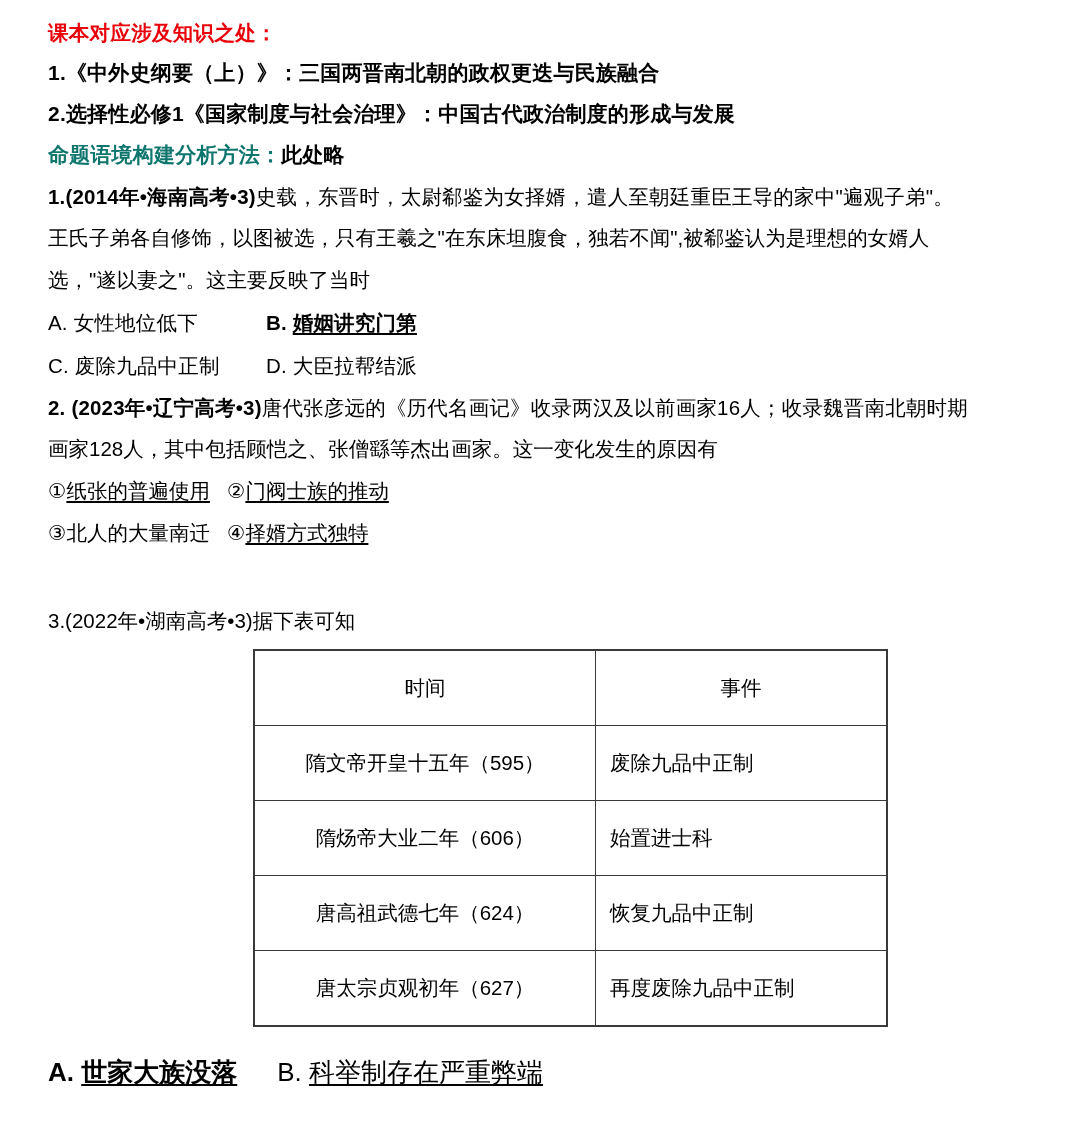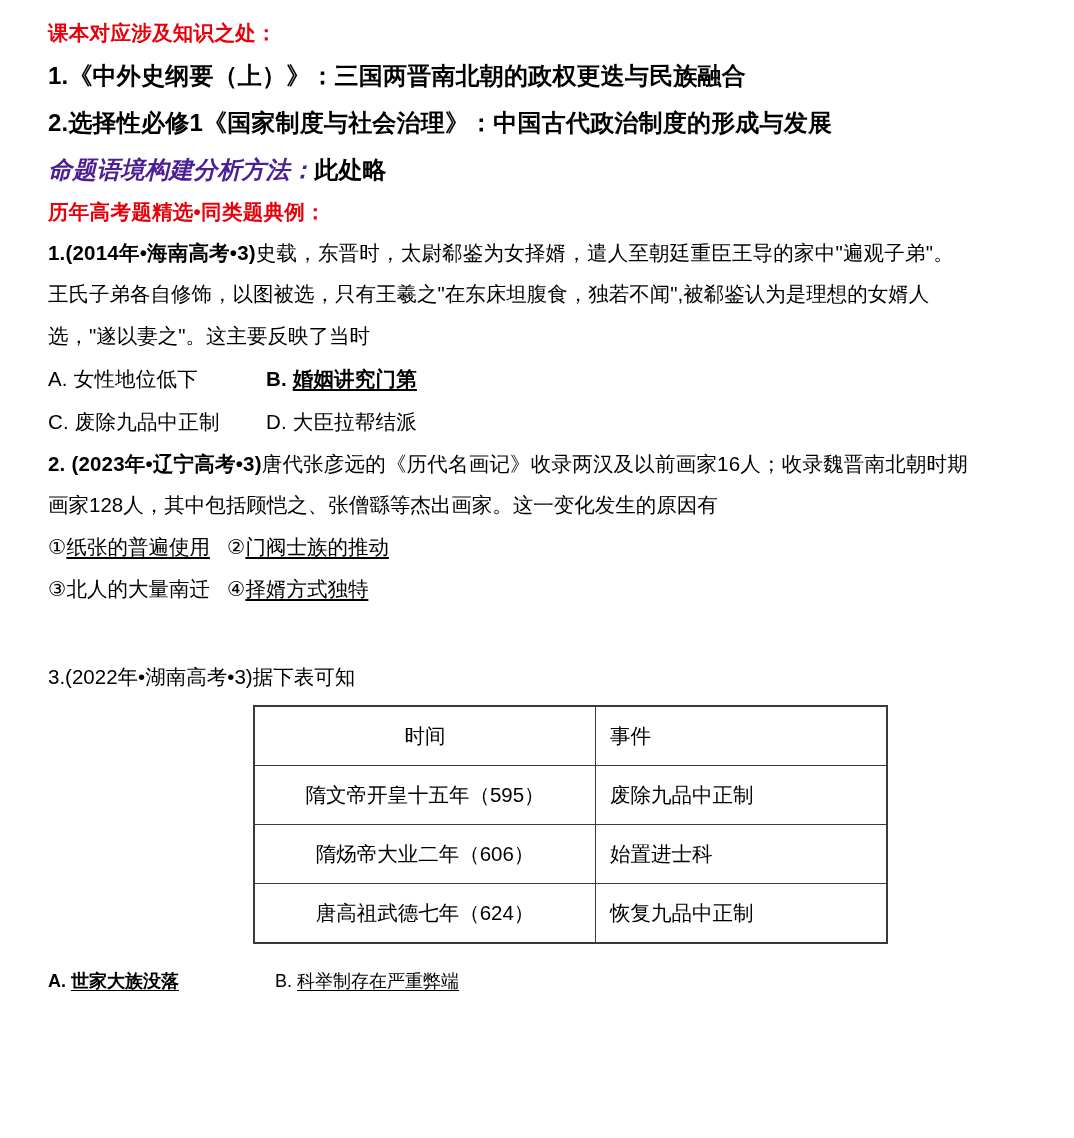--- a/index.html
+++ b/index.html
@@ -21,28 +21,27 @@
     width: 1074px;
   }
   .hdr {
     color: #e8000a;
     font-weight: bold;
     font-size: 20.5px;
     line-height: 1.9;
     letter-spacing: 0.3px;
   }
   .sub {
-    font-size: 24px;
+    font-size: 21px;
     line-height: 1.95;
     font-weight: bold;
     letter-spacing: 0.2px;
   }
   .sub .red {
-    color: #4c1d95;
-    font-style: italic;
+    color: #0f766e;
   }
   .q {
     font-size: 20.5px;
     line-height: 2.0;
     letter-spacing: 0.2px;
   }
   .q .bold {
     font-weight: bold;
   }
   .q-body {
@@ -92,53 +91,53 @@
     border-collapse: collapse;
     margin-left: 205px;
     border: 2px solid #3a3a3a;
     table-layout: fixed;
   }
   table.tbl td, table.tbl th {
     border: 1.5px solid #3a3a3a;
     font-size: 20.5px;
     font-weight: normal;
     height: 50px;
-    padding: 4px 14px;
+    padding: 12px 14px;
     vertical-align: middle;
   }
   table.tbl th:first-child, table.tbl td:first-child {
     width: 312px;
     text-align: center;
   }
   table.tbl th:nth-child(2), table.tbl td:nth-child(2) {
     width: 262px;
     text-align: left;
   }
   table.tbl th {
     text-align: center;
   }
   table.tbl th:nth-child(2) {
-    text-align: left;
+    text-align: center;
   }
   .tbl-wrap {
     position: relative;
   }
   .tbl-shadow {
     position: absolute;
     left: 213px;
     top: 8px;
     width: 590px;
     height: 266px;
     border-right: 3px solid #6d6d6d;
     border-bottom: 3px solid #6d6d6d;
     z-index: -1;
   }
   .q3-opts {
     margin-top: 18px;
-    font-size: 18px;
+    font-size: 26px;
     line-height: 2.15;
   }
   .q3-opts .c1 {
     display: inline-block;
     min-width: 222px;
   }
 </style>
 </head>
 <body>
 
@@ -146,21 +145,20 @@
 
   <div class="hdr">课本对应涉及知识之处：</div>
 
   <div class="sub">1.《中外史纲要（上）》：三国两晋南北朝的政权更迭与民族融合</div>
   <div class="sub">2.选择性必修1《国家制度与社会治理》：中国古代政治制度的形成与发展</div>
 
   <div class="sub">
     <span class="red">命题语境构建分析方法：</span><span>此处略</span>
   </div>
 
-  <div class="hdr">历年高考题精选•同类题典例：</div>
 
   <div class="q">
     <span class="bold">1.(2014年•海南高考•3)</span><span>史载，东晋时，太尉郗鉴为女择婿，遣人至朝廷重臣王导的家中"遍观子弟"。</span>
   </div>
   <div class="q-body">王氏子弟各自修饰，以图被选，只有王羲之"在东床坦腹食，独若不闻",被郗鉴认为是理想的女婿人</div>
   <div class="q-body">选，"遂以妻之"。这主要反映了当时</div>
 
   <div class="opts row-opts">
     <span class="o-col1"><span>A.</span>
       <span>女性地位低下</span></span>
@@ -210,20 +208,24 @@
           <td>废除九品中正制</td>
         </tr>
         <tr>
           <td>隋炀帝大业二年（606）</td>
           <td>始置进士科</td>
         </tr>
         <tr>
           <td>唐高祖武德七年（624）</td>
           <td>恢复九品中正制</td>
         </tr>
+        <tr>
+          <td>唐太宗贞观初年（627）</td>
+          <td>再度废除九品中正制</td>
+        </tr>
       </tbody>
     </table>
   </div>
 
   <div class="q3-opts">
     <span class="c1 opt-bold"><span>A.</span>
       <span class="u">世家大族没落</span></span>
     <span><span>B.</span>
       <span class="u">科举制存在严重弊端</span></span>
   </div>

